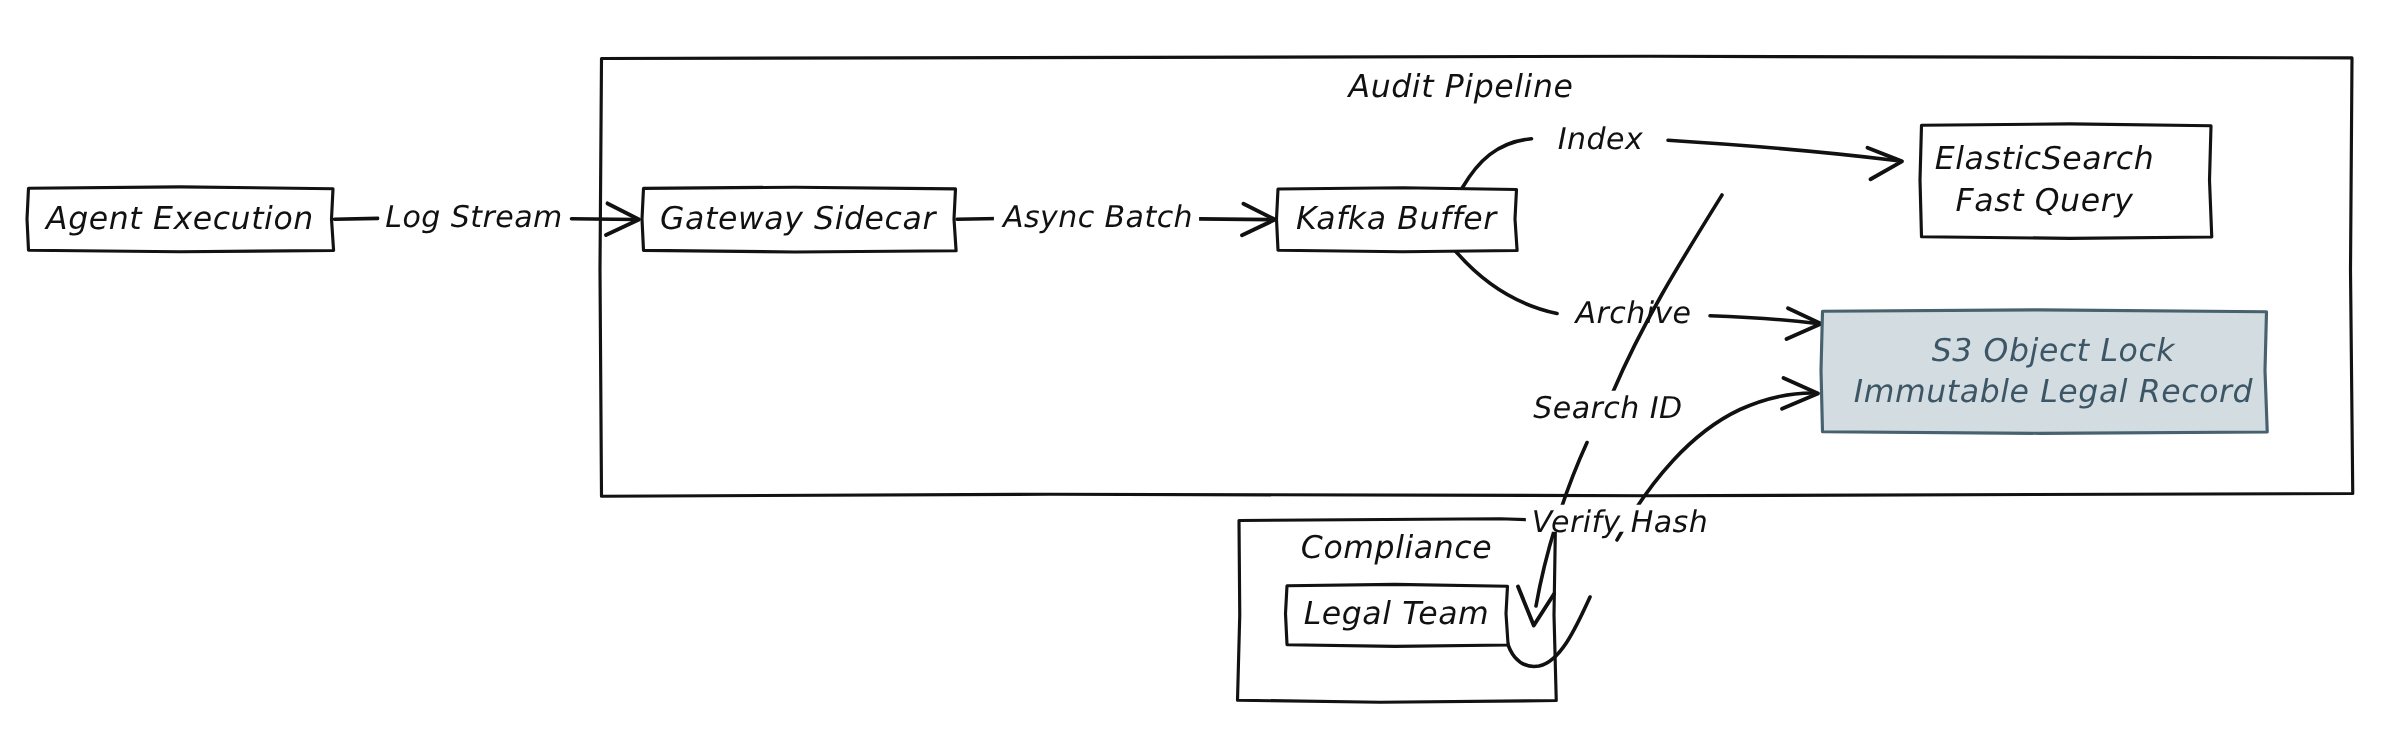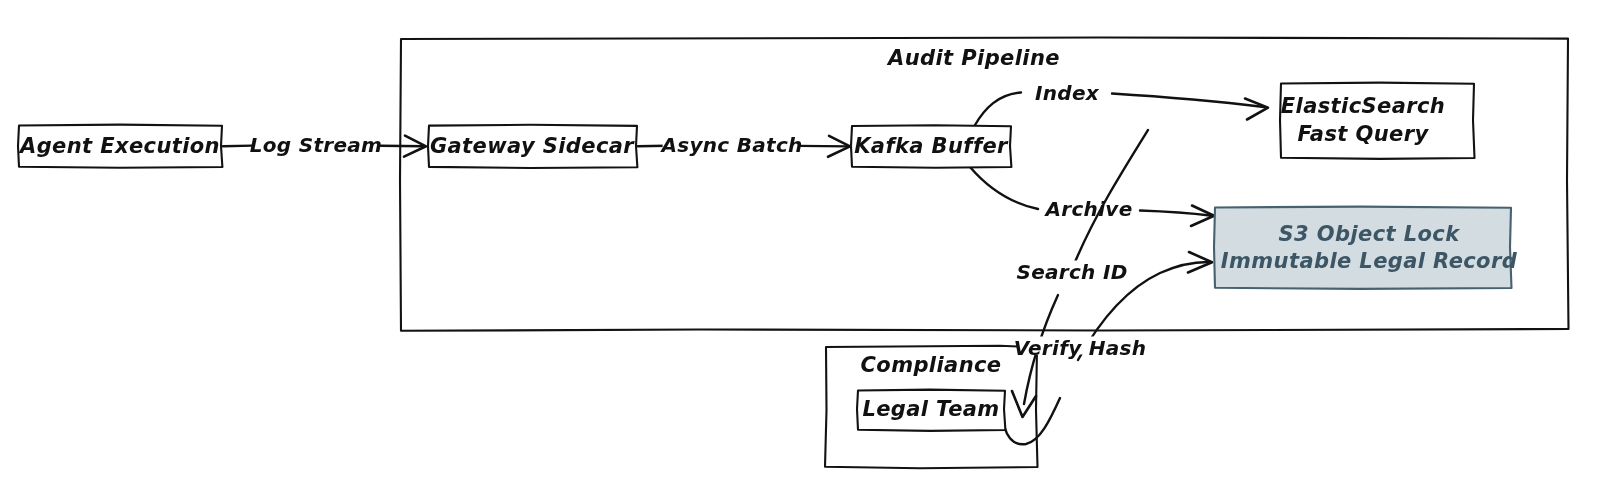--- a/index.html
+++ b/index.html
@@ -12,21 +12,20 @@
     width: 1600px;
     height: 498px;
     overflow: hidden;
     font-family: "DejaVu Sans", sans-serif;
   }
   #diagram-root {
     position: relative;
     width: 1600px;
     height: 394px;
     background: #ffffff;
-    font-weight: bold;
   }
   svg#diagram-svg {
     display: block;
     width: 1600px;
     height: 498px;
   }
   .node-rect {
     fill: #ffffff;
     stroke: #121212;
     stroke-width: 2.1;

